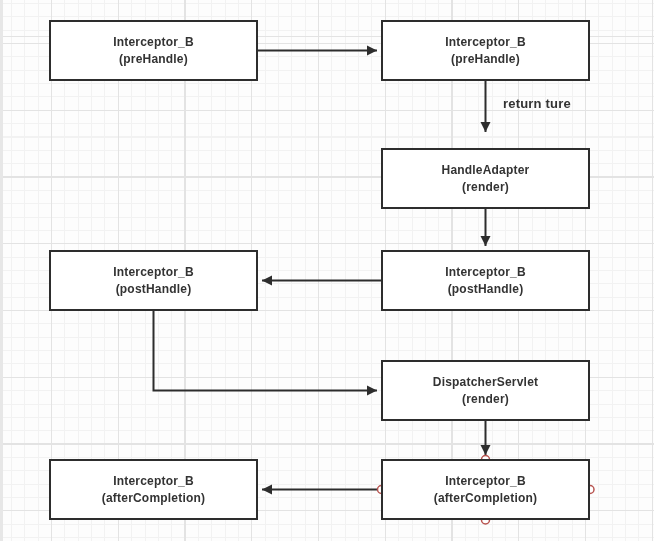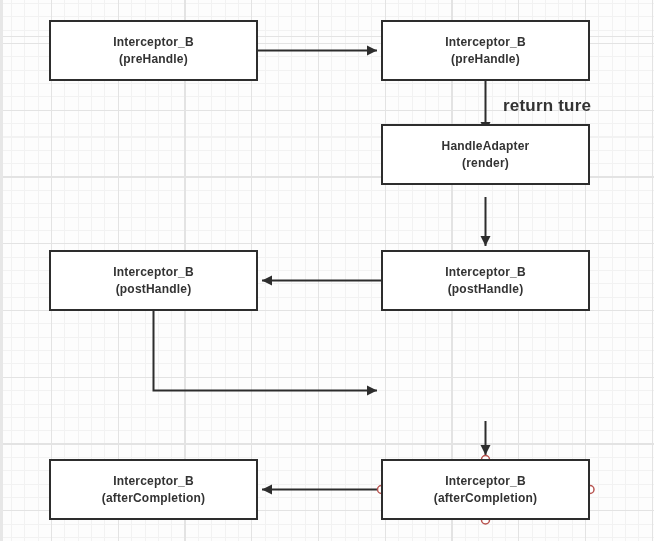--- a/index.html
+++ b/index.html
@@ -37,21 +37,21 @@
   .node{
     position:absolute;width:209px;height:61px;box-sizing:border-box;
     background:#ffffff;border:2px solid var(--node-border);
     display:flex;flex-direction:column;align-items:center;justify-content:center;
     text-align:center;
     font-weight:bold;font-size:12px;line-height:17px;color:var(--node-text);
     letter-spacing:0.2px;
   }
   .edge-label{
     position:absolute;left:503px;top:96px;
-    font-weight:bold;font-size:17px;color:var(--node-text);
+    font-weight:bold;font-size:13px;color:var(--node-text);
     letter-spacing:0.2px;white-space:nowrap;
   }
 </style>
 </head>
 <body>
 
 <div class="canvas">
 
   <div class="left-edge"></div>
 
@@ -79,35 +79,39 @@
   <div class="node" style="left:49px;top:20px;">
     <span>Interceptor_B</span>
     <span>(preHandle)</span>
   </div>
 
   <div class="node" style="left:381px;top:20px;">
     <span>Interceptor_B</span>
     <span>(preHandle)</span>
   </div>
 
-  <div class="node" style="left:381px;top:124px;">
+  <div class="node" style="left:381px;top:148px;">
     <span>HandleAdapter</span>
     <span>(render)</span>
   </div>
 
   <div class="node" style="left:381px;top:250px;">
     <span>Interceptor_B</span>
     <span>(postHandle)</span>
   </div>
 
   <div class="node" style="left:49px;top:250px;">
     <span>Interceptor_B</span>
     <span>(postHandle)</span>
   </div>
 
+  <div class="node" style="left:381px;top:360px;">
+    <span>DispatcherServlet</span>
+    <span>(render)</span>
+  </div>
 
   <div class="node" style="left:381px;top:459px;">
     <span>Interceptor_B</span>
     <span>(afterCompletion)</span>
   </div>
 
   <div class="node" style="left:49px;top:459px;">
     <span>Interceptor_B</span>
     <span>(afterCompletion)</span>
   </div>

